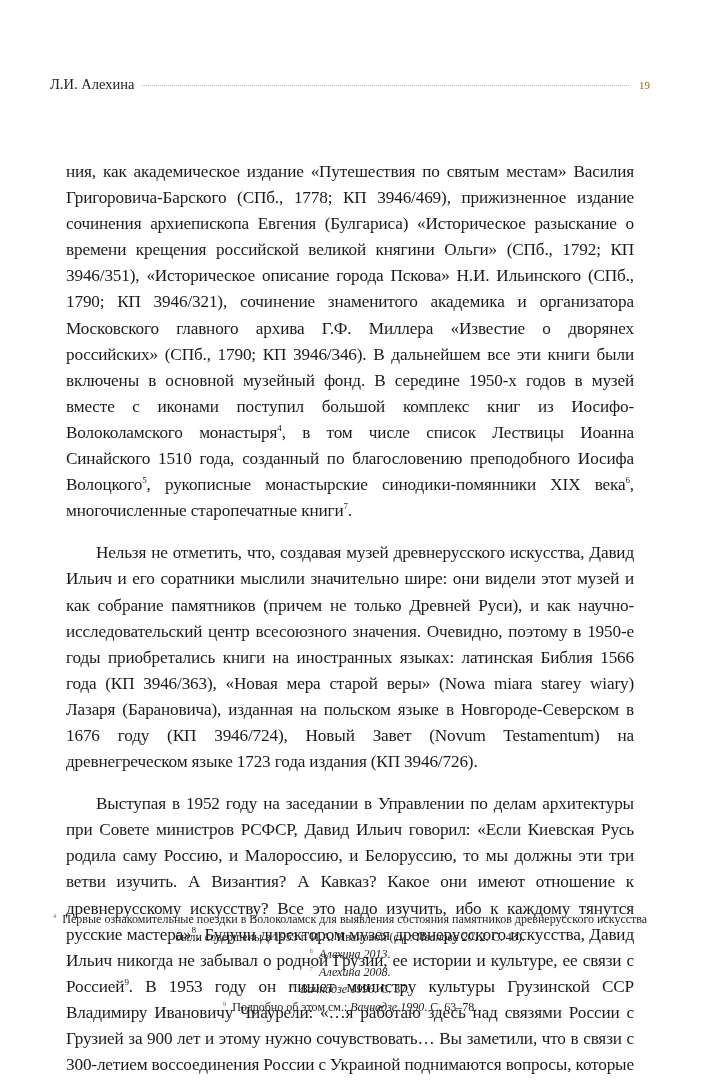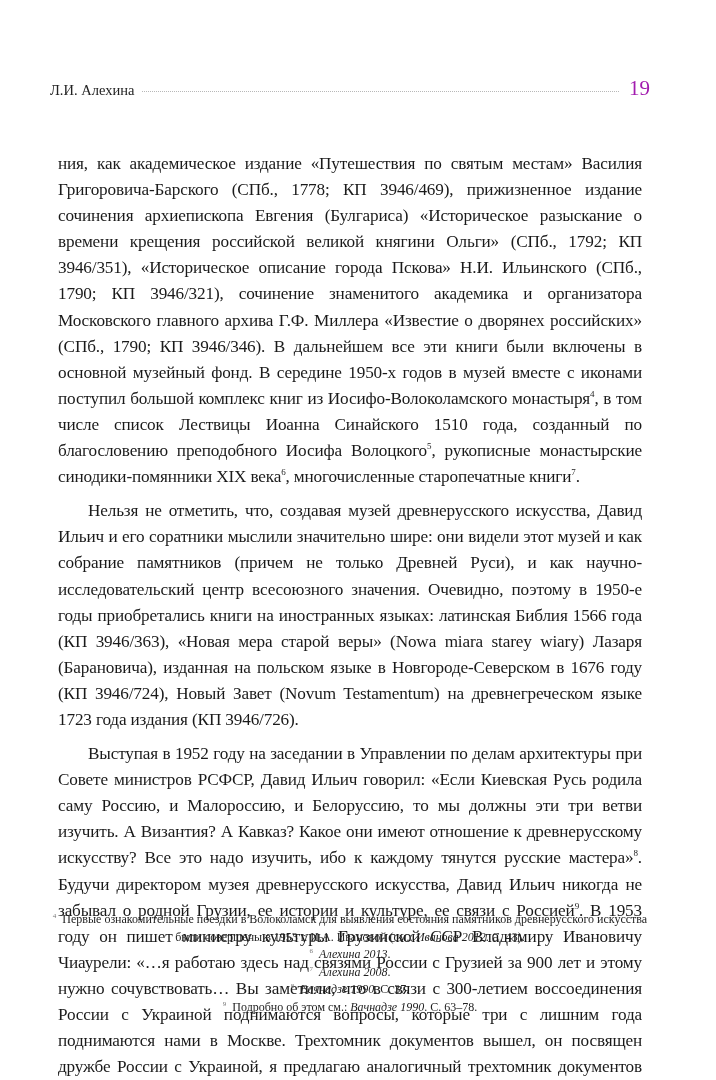--- a/index.html
+++ b/index.html
@@ -6,27 +6,27 @@
   body {
     width: 716px; height: 1080px; background: #ffffff; position: relative; overflow: hidden;
     font-family: "Liberation Serif", "DejaVu Serif", serif; color: #1a1a1a;
   }
   .running-head {
     position: absolute; left: 50px; right: 66px; top: 76px; height: 22px;
     display: flex; align-items: baseline;
   }
   .rh-author { font-size: 14.5px; color: #222; white-space: nowrap; }
   .rh-rule { flex: 1; border-bottom: 1px dotted #b8b8b8; margin: 0 10px 0 8px; transform: translateY(-3px); }
-  .rh-page { font-size: 21px; color: #a21caf; }
+  .rh-page { font-size: 11px; color: #a16207; }
   .body-text {
     position: absolute; left: 50px; top: 143px; width: 600px;
     font-size: 17.2px; line-height: 26.1px; text-align: justify;
     letter-spacing: -0.15px;
   }
-  .body-text p { margin: 8px; }
+  .body-text p { margin: 16px; }
   .body-text p.indent { text-indent: 30px; }
   sup.fn { font-size: 9px; line-height: 0; vertical-align: super; }
   .footnotes {
     position: absolute; left: 50px; top: 911px; width: 600px;
     font-size: 12px; line-height: 17.5px; color: #222; text-align: center;
   }
   .footnotes .fn-item { margin: 0; }
   .footnotes .fn-mark { font-size: 7px; vertical-align: super; line-height: 0; color: #777; margin-right: 6px; }
   .footnotes i { font-style: italic; }
 </style>

